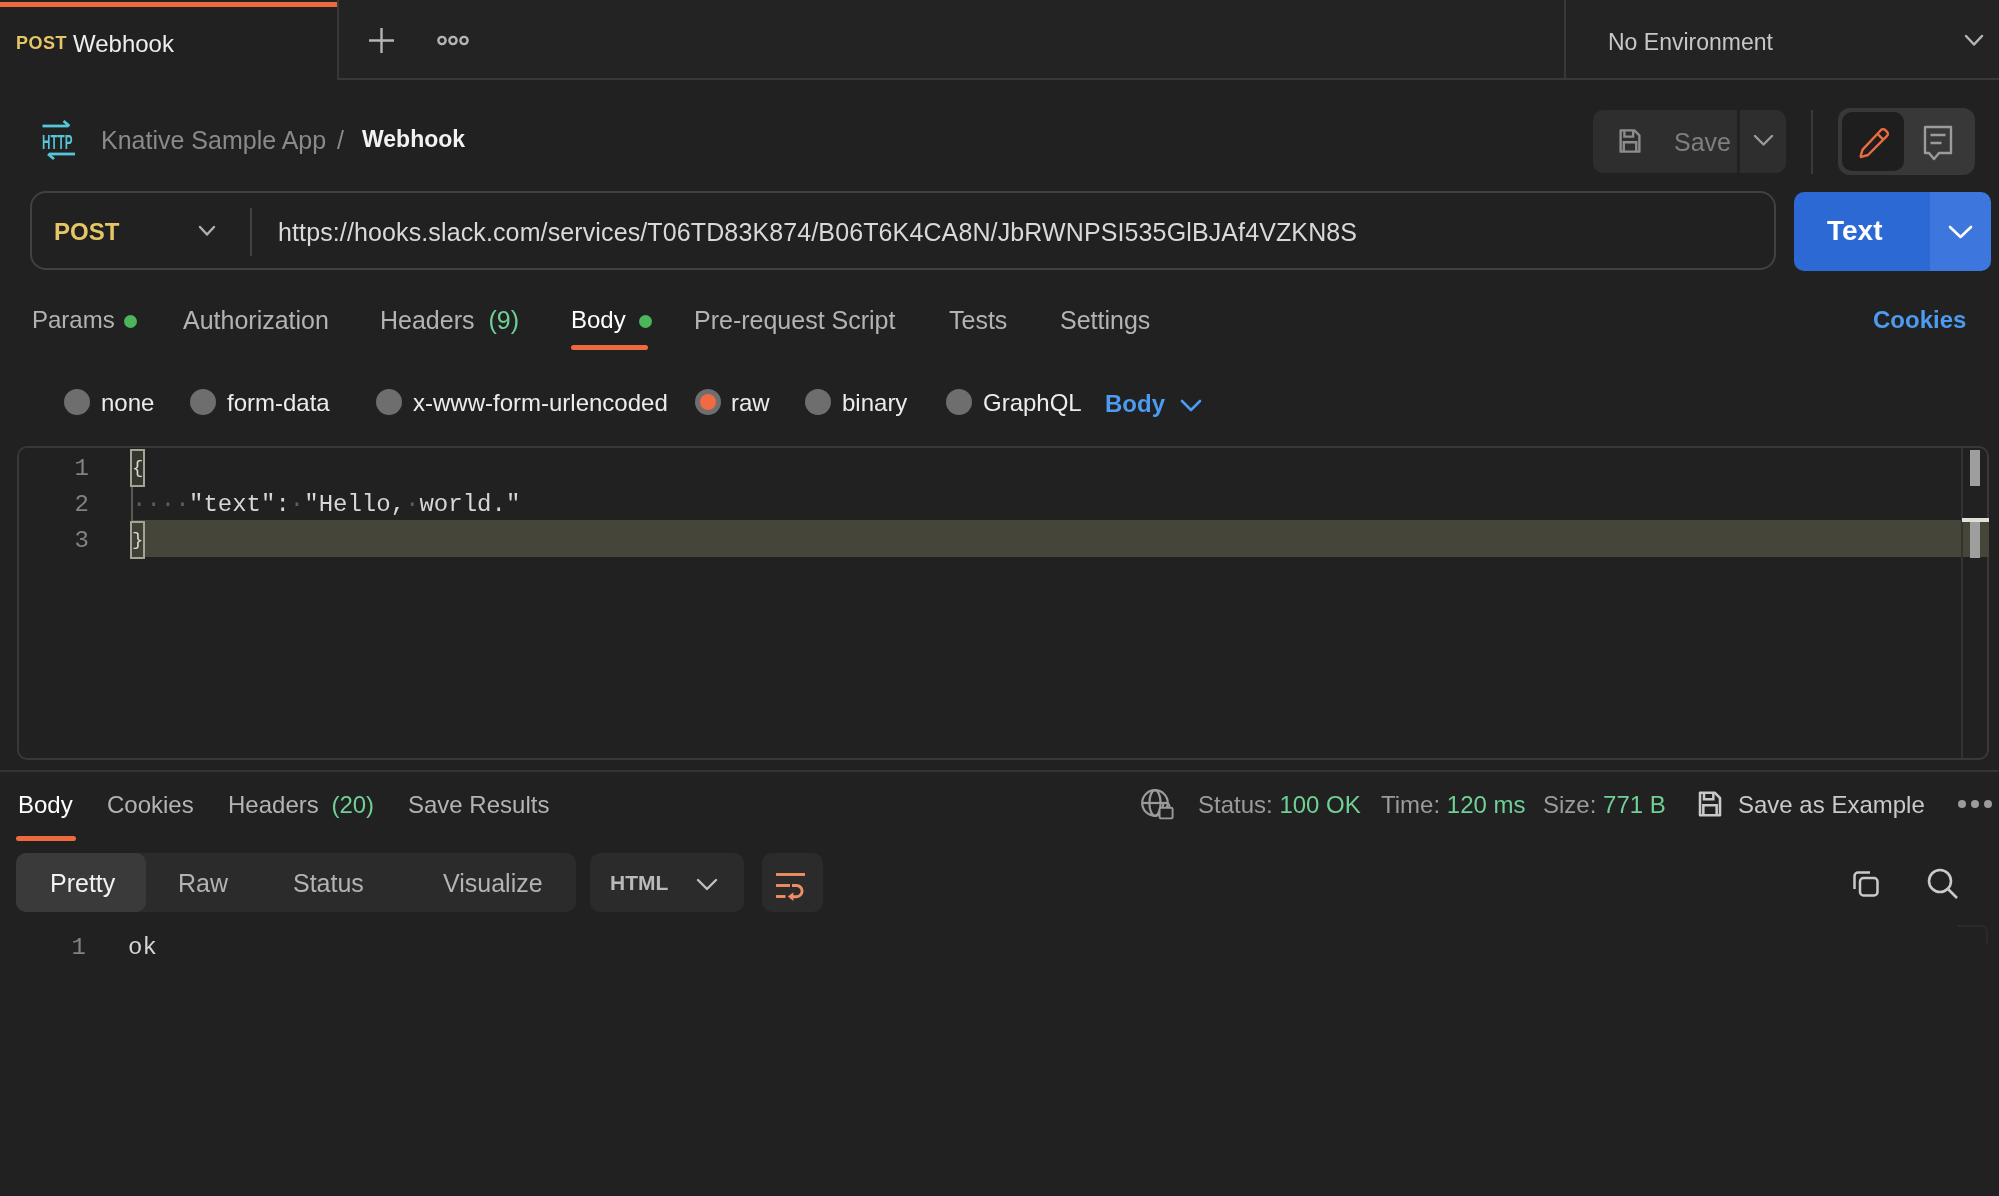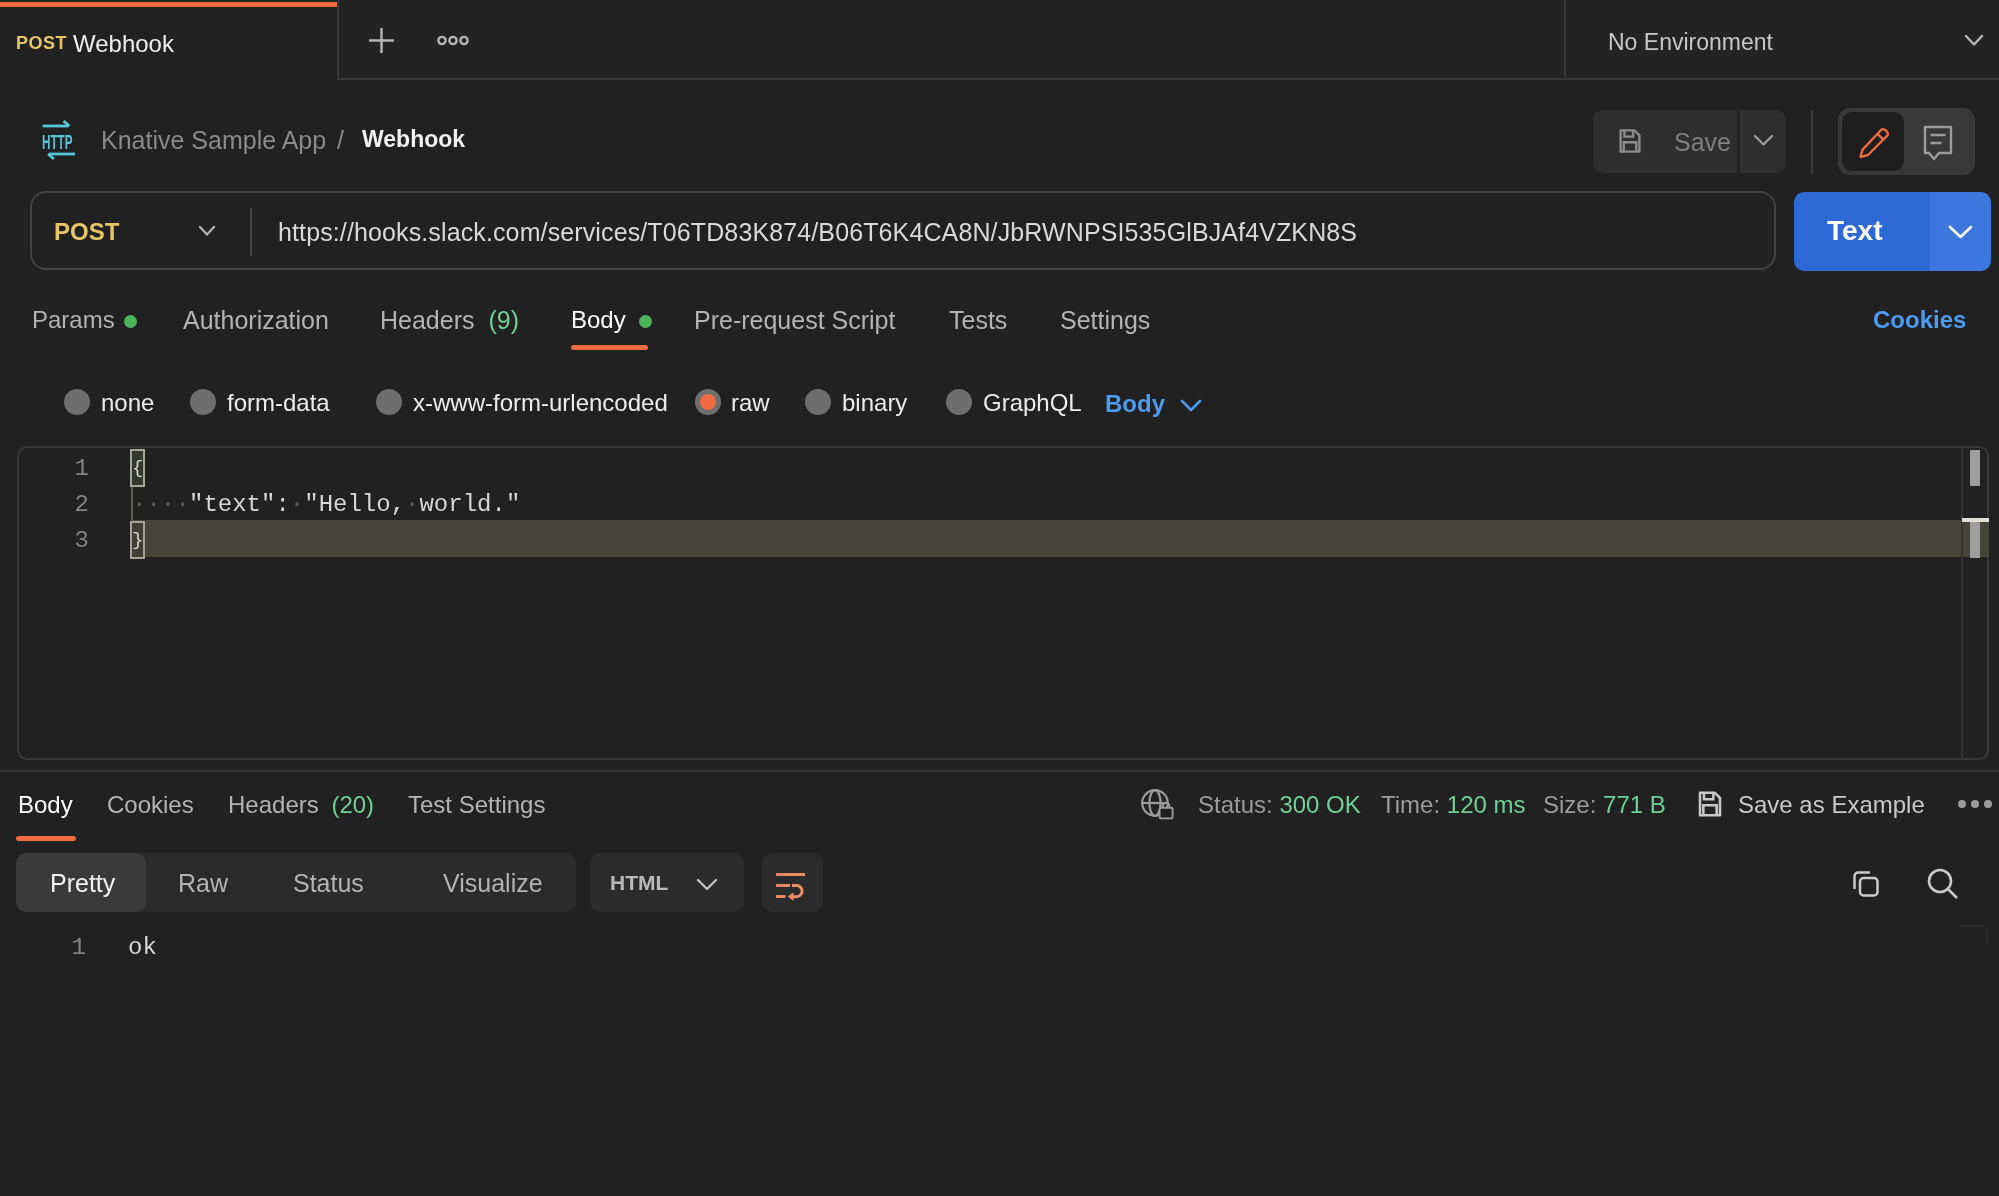--- a/index.html
+++ b/index.html
@@ -148,32 +148,32 @@
   <div class="abs" style="left:1951px;top:74px;width:10px;height:36px;background:#9e9e9e;"></div>
 </div>
 
 <div class="abs" style="left:0;top:770px;width:1999px;height:2px;background:#343434;"></div>
 
 <div class="abs" id="respheader" style="left:0;top:772px;width:1999px;height:72px;">
   <div class="abs" style="left:18px;top:19px;font-size:24px;color:#ffffff;">Body</div>
   <div class="abs" style="left:16px;top:64px;width:60px;height:5px;background:#ed6a3e;border-radius:3px;"></div>
   <div class="abs" style="left:107px;top:19px;font-size:24px;color:#b3b3b3;">Cookies</div>
   <div class="abs" style="left:228px;top:19px;font-size:24px;color:#b3b3b3;">Headers <span style="color:#6fd096;margin-left:6px;">(20)</span></div>
-  <div class="abs" style="left:408px;top:19px;font-size:24px;color:#b3b3b3;">Test Settings</div>
+  <div class="abs" style="left:408px;top:19px;font-size:24px;color:#b3b3b3;">Save Results</div>
 
   <svg class="abs" style="left:1140px;top:16px;" width="38" height="38" viewBox="0 0 38 38">
     <g stroke="#9b9b9b" stroke-width="2.2" fill="none">
       <circle cx="15" cy="15" r="12.8"></circle>
       <ellipse cx="15" cy="15" rx="5.6" ry="12.8"></ellipse>
       <path d="M2.2 15 h25.6"></path>
     </g>
     <path d="M22.8 19.8 v-1.8 a3.3 3.3 0 0 1 6.6 0 V19.8" stroke="#9b9b9b" stroke-width="1.9" fill="none"></path>
     <rect x="19.6" y="19.8" width="13" height="10.6" rx="1.6" fill="#212121" stroke="#9b9b9b" stroke-width="1.9"></rect>
   </svg>
-  <div class="abs" style="left:1198px;top:19px;font-size:24px;color:#9b9b9b;">Status: <span style="color:#6fd096;">300 OK</span></div>
+  <div class="abs" style="left:1198px;top:19px;font-size:24px;color:#9b9b9b;">Status: <span style="color:#6fd096;">100 OK</span></div>
   <div class="abs" style="left:1381px;top:19px;font-size:24px;color:#9b9b9b;">Time: <span style="color:#6fd096;">120 ms</span></div>
   <div class="abs" style="left:1543px;top:19px;font-size:24px;color:#9b9b9b;">Size: <span style="color:#6fd096;">771 B</span></div>
   <svg class="abs" style="left:1694px;top:16px;" width="32" height="32" viewBox="0 0 24 24">
     <path d="M4.5 3.5 h11 l4 4 v13 h-15 z" stroke="#c9c9c9" stroke-width="1.9" fill="none" stroke-linejoin="round"></path>
     <path d="M7.5 3.8 v4.7 h7 v-4.7" stroke="#c9c9c9" stroke-width="1.9" fill="none"></path>
     <path d="M7 20 v-7 h10 v7" stroke="#c9c9c9" stroke-width="1.9" fill="none"></path>
   </svg>
   <div class="abs" style="left:1738px;top:19px;font-size:24px;color:#c9c9c9;">Save as Example</div>
   <div class="abs" style="left:1958px;top:28px;width:38px;height:9px;">
     <div class="abs" style="left:0;width:8px;height:8px;border-radius:50%;background:#9b9b9b;"></div>

